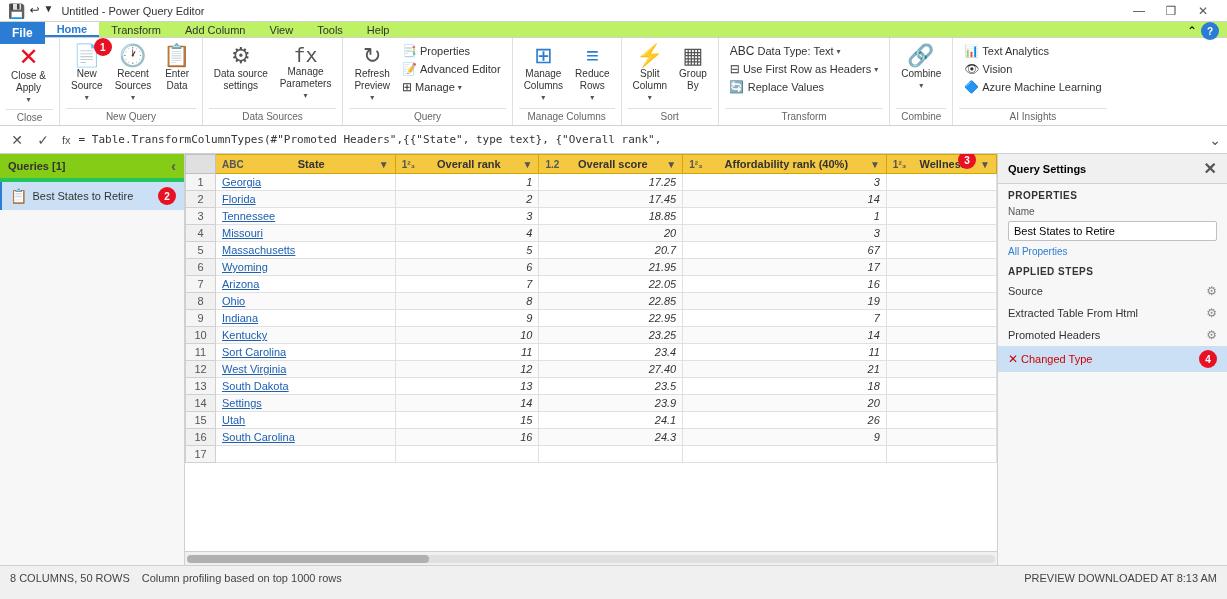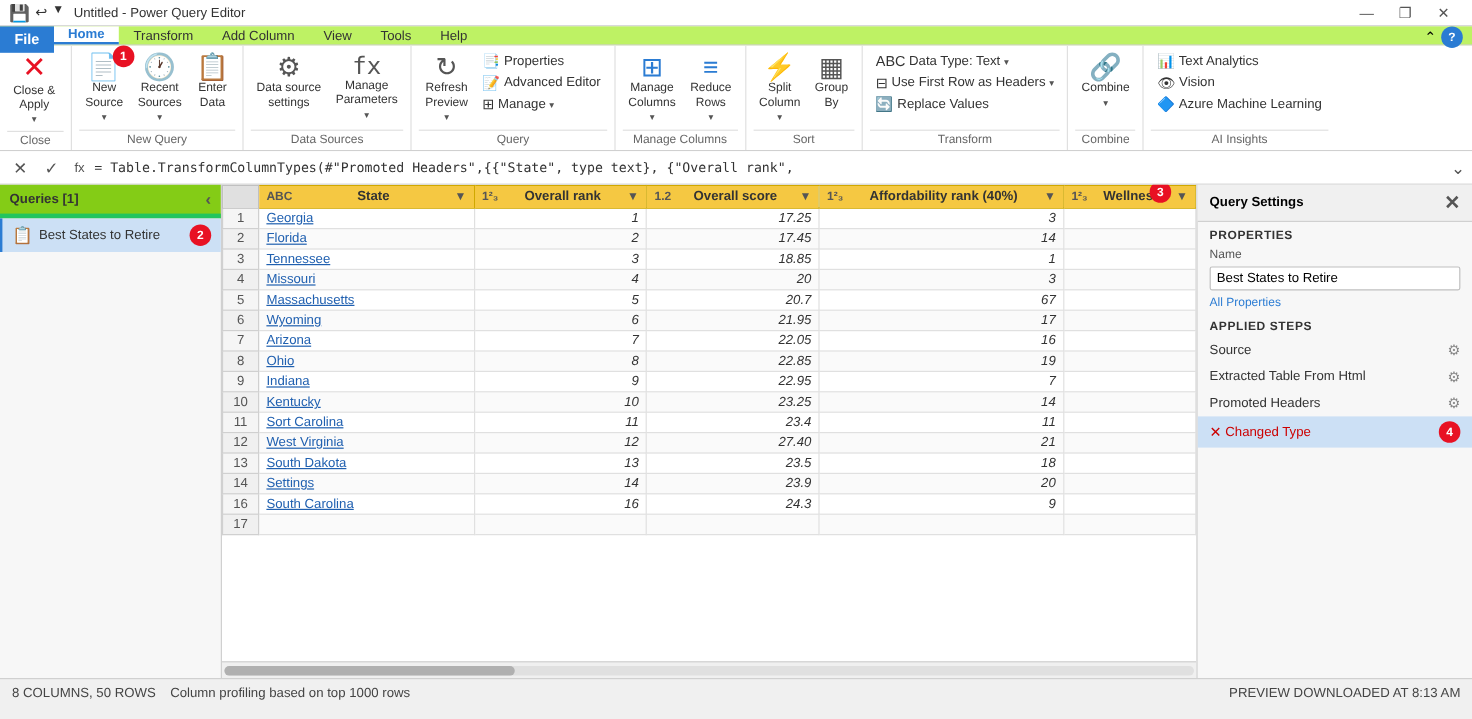--- a/index.html
+++ b/index.html
@@ -706,20 +706,28 @@
     </tr>
             <tr>
       <td class="row-num">14</td>
       <td class="state-col">Settings</td>
       <td class="num-col">14</td>
       <td class="num-col">23.9</td>
       <td class="num-col">20</td>
       <td class="num-col"></td>
     </tr>
             <tr>
+      <td class="row-num">15</td>
+      <td class="state-col">Utah</td>
+      <td class="num-col">15</td>
+      <td class="num-col">24.1</td>
+      <td class="num-col">26</td>
+      <td class="num-col"></td>
+    </tr>
+            <tr>
       <td class="row-num">16</td>
       <td class="state-col">South Carolina</td>
       <td class="num-col">16</td>
       <td class="num-col">24.3</td>
       <td class="num-col">9</td>
       <td class="num-col"></td>
     </tr>
             <tr>
       <td class="row-num">17</td>
       <td class="state-col"></td>

